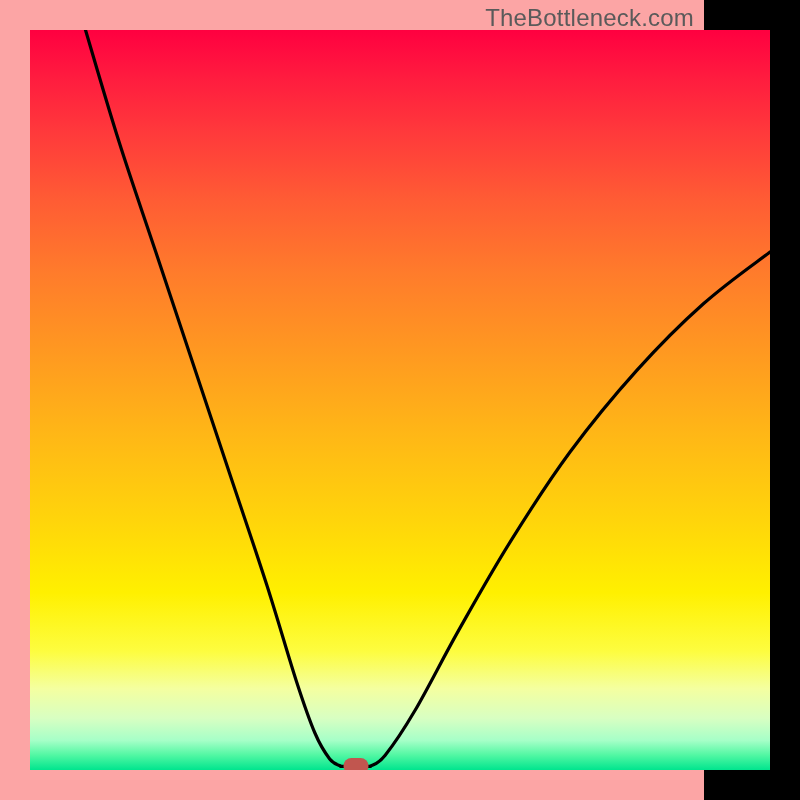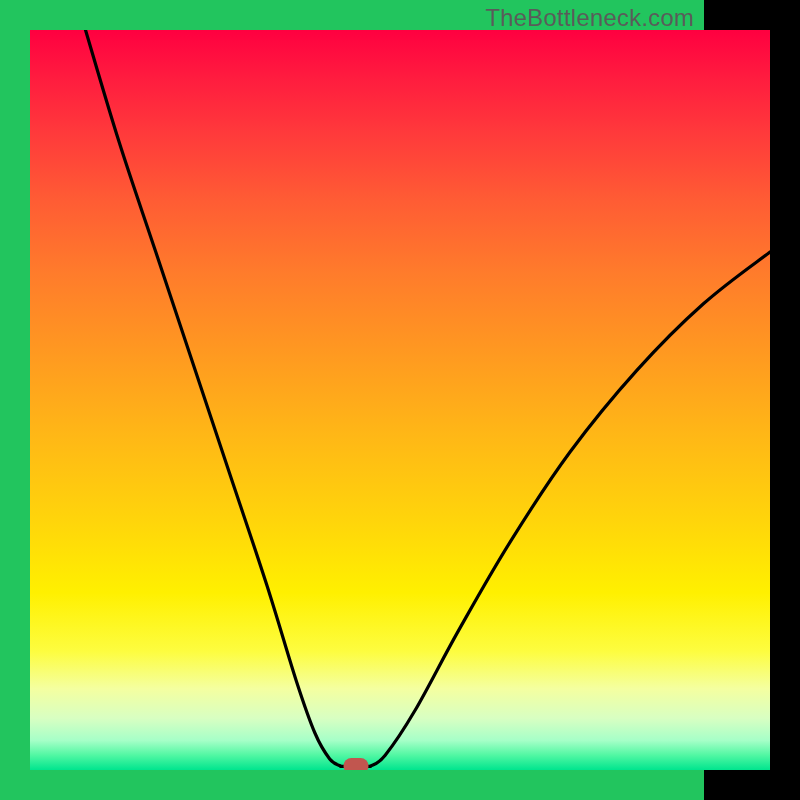--- a/index.html
+++ b/index.html
@@ -8,21 +8,21 @@
     width: 800px;
     height: 800px;
     background: #000;
     overflow: hidden;
     font-family: Arial, Helvetica, sans-serif;
   }
   .outer {
     position: relative;
     width: 704px;
     height: 800px;
-    background: #22c55e;
+    background: #fca5a5;
   }
   .watermark {
     position: absolute;
     top: 4px;
     right: 10px;
     color: #5a5a5a;
     font-size: 24px;
     font-weight: 500;
     letter-spacing: 0.2px;
     font-family: Arial, Helvetica, sans-serif;

